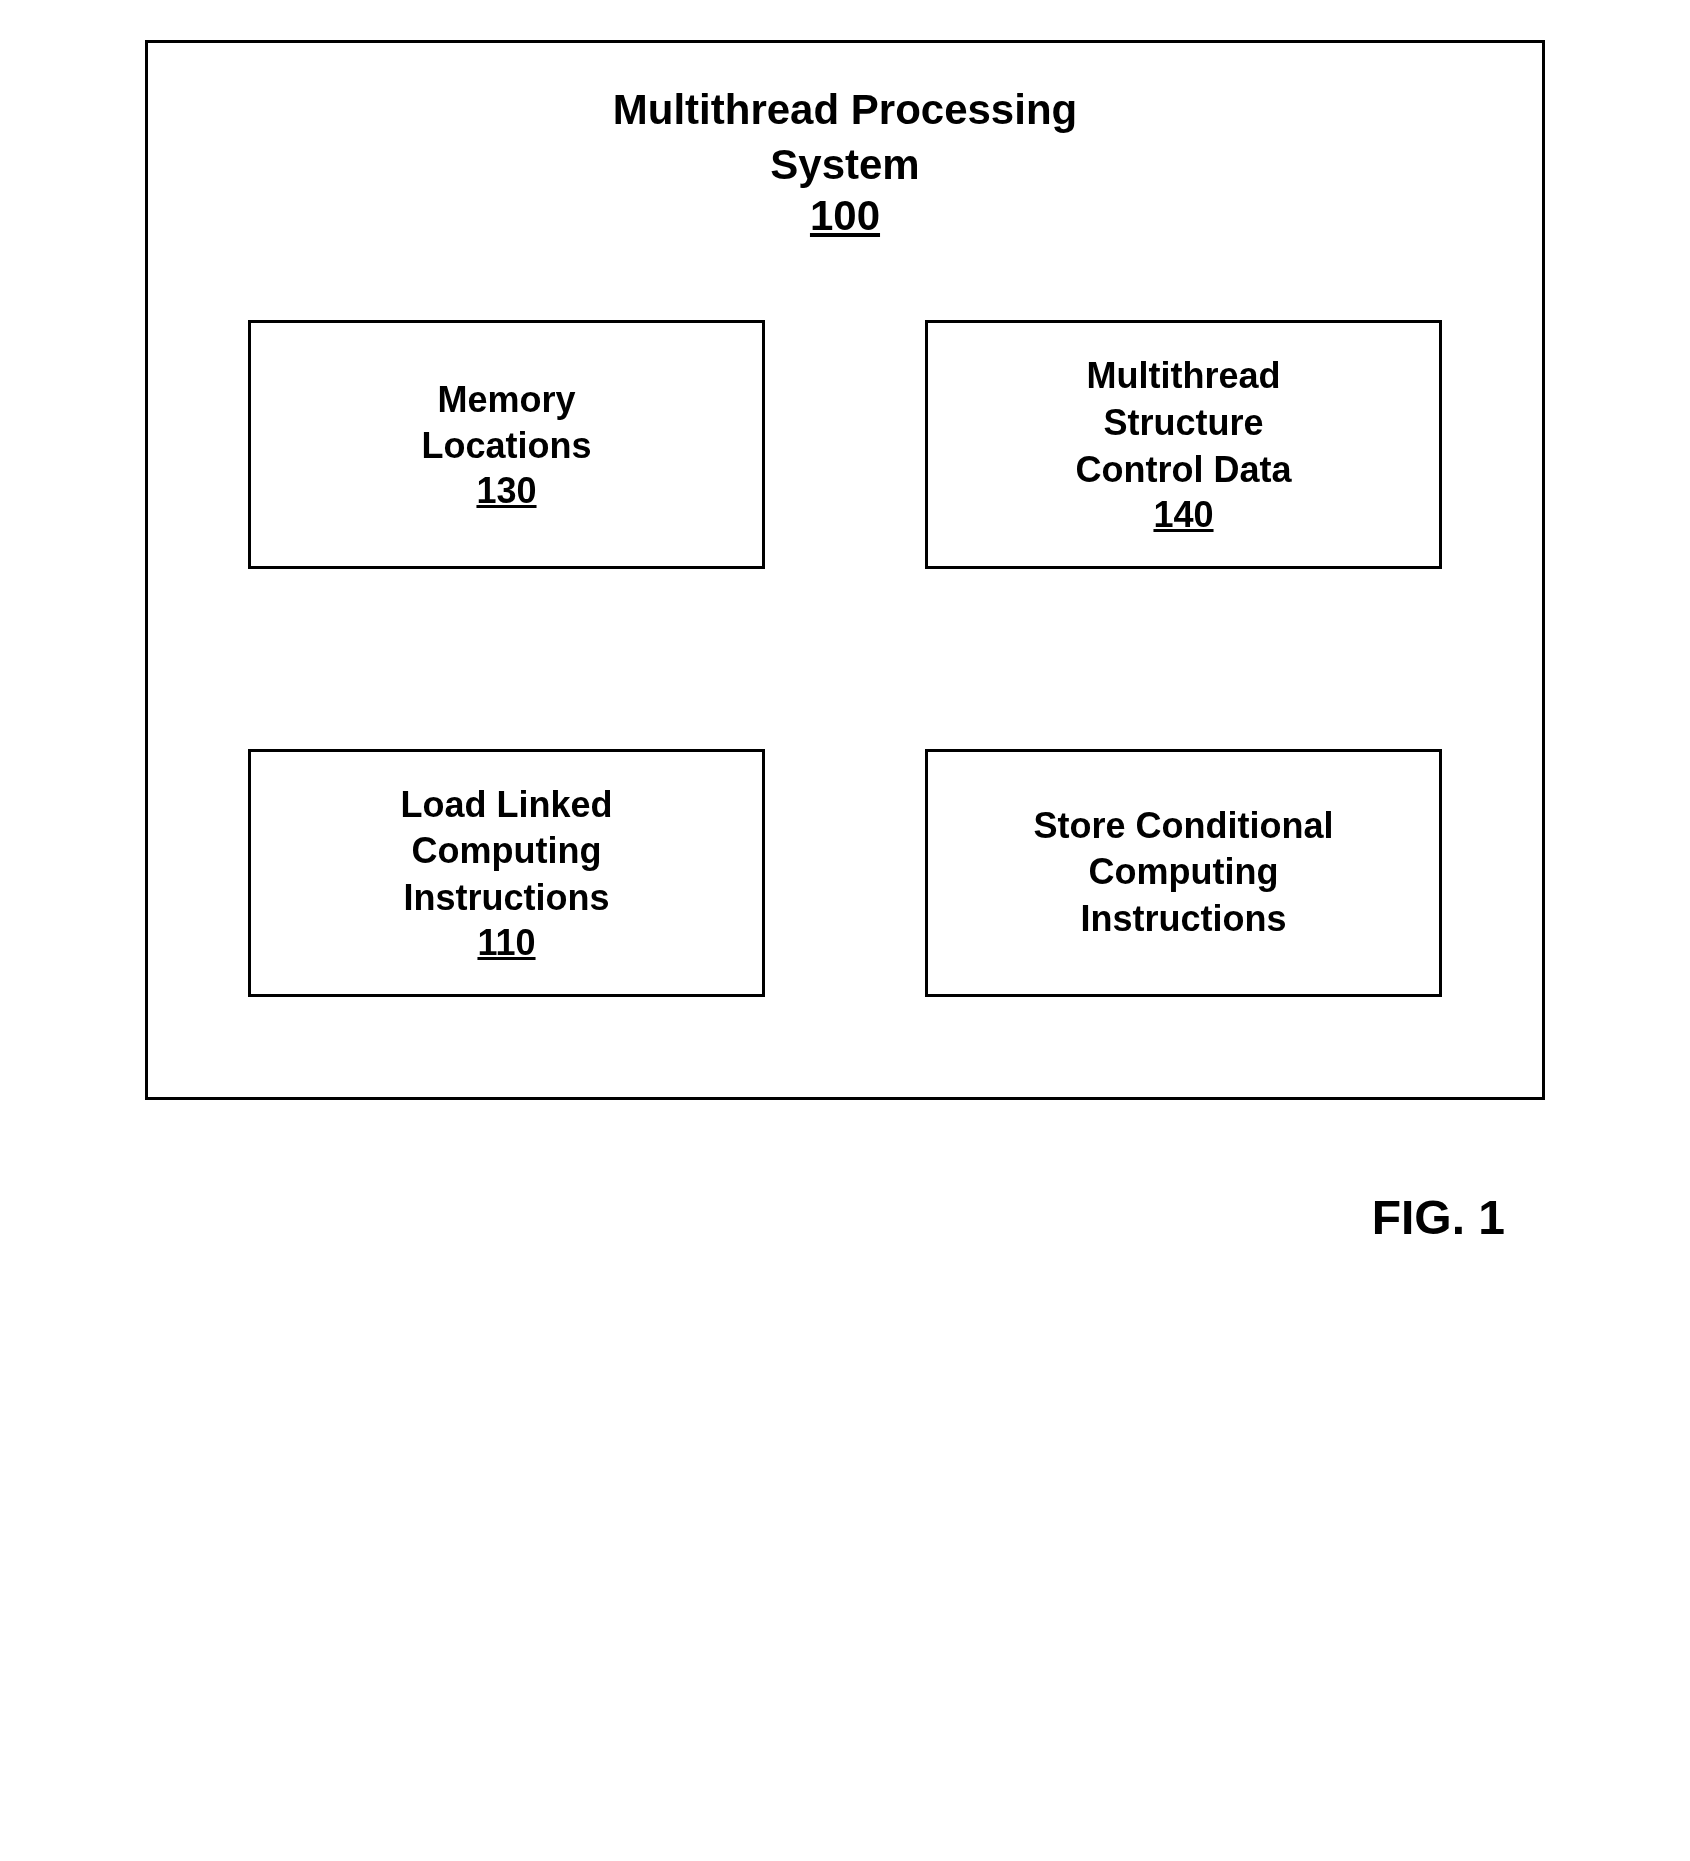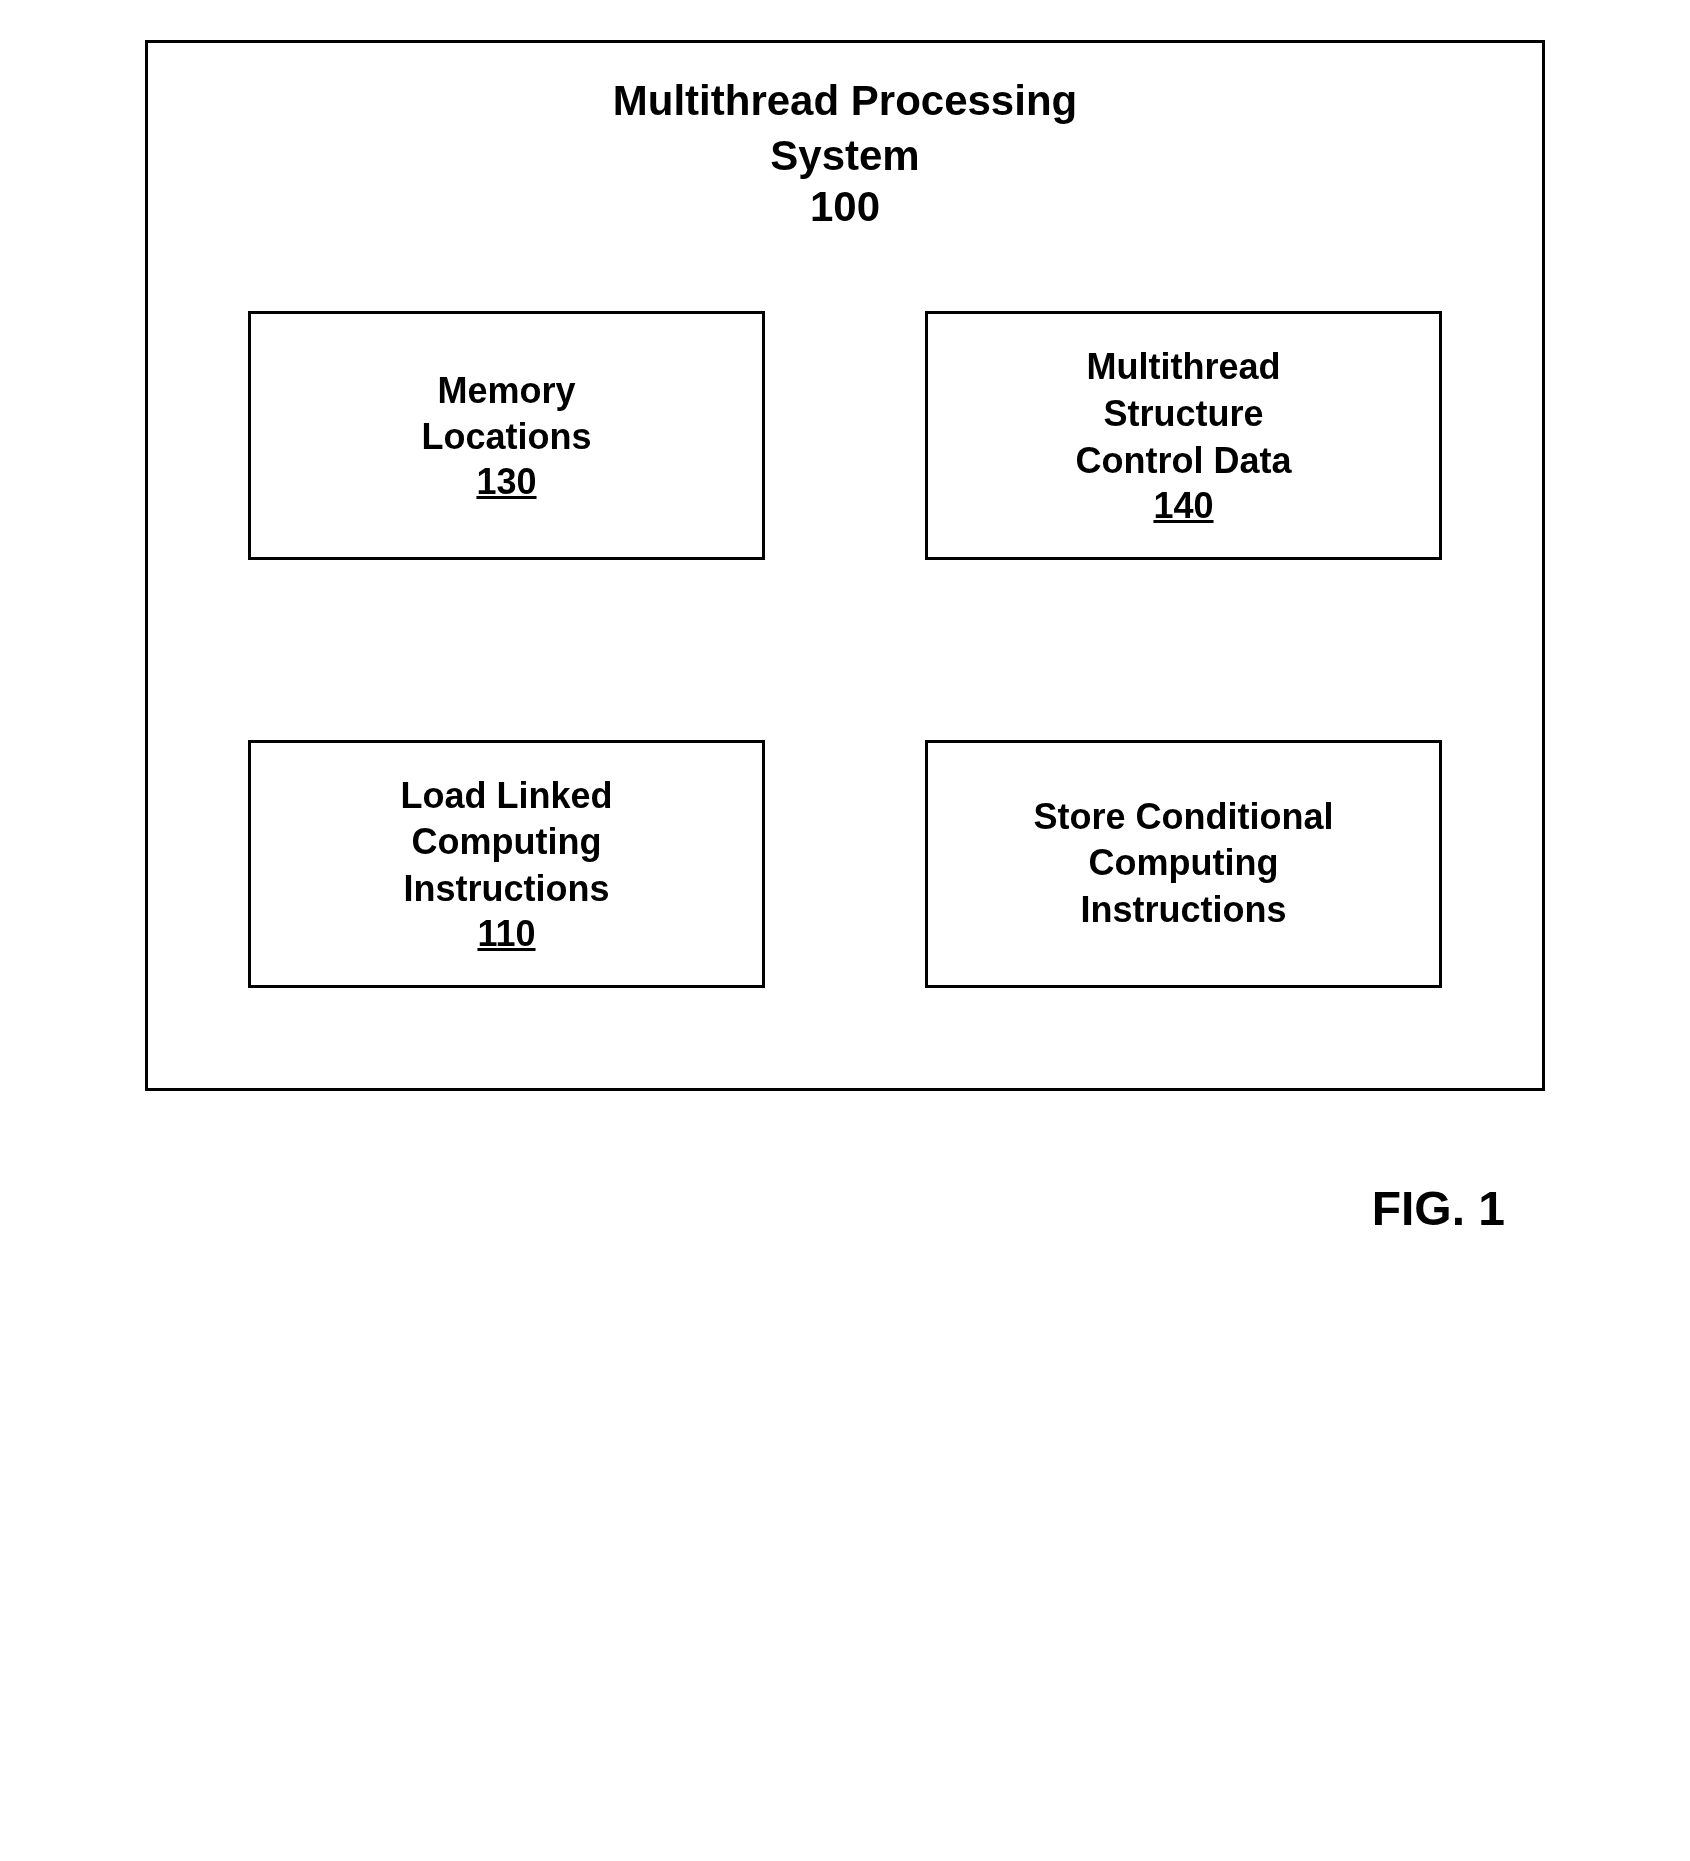--- a/index.html
+++ b/index.html
@@ -14,30 +14,31 @@
     }
     .outer-container {
       border: 3px solid #000;
       padding: 30px 60px 100px 60px;
       max-width: 1400px;
       margin: 0 auto;
     }
     .title-block {
       text-align: center;
       margin-bottom: 80px;
-      margin-top: 1px;
+      margin-top: 10px;
     }
     .title-block .title-line {
       font-size: 42px;
       font-weight: bold;
       line-height: 1.3;
     }
     .title-block .ref-num {
       font-size: 42px;
       font-weight: bold;
+      text-decoration: underline;
     }
     .grid {
       display: grid;
       grid-template-columns: 1fr 1fr;
       column-gap: 160px;
       row-gap: 180px;
       padding: 0 40px;
     }
     .box {
       border: 3px solid #000;

